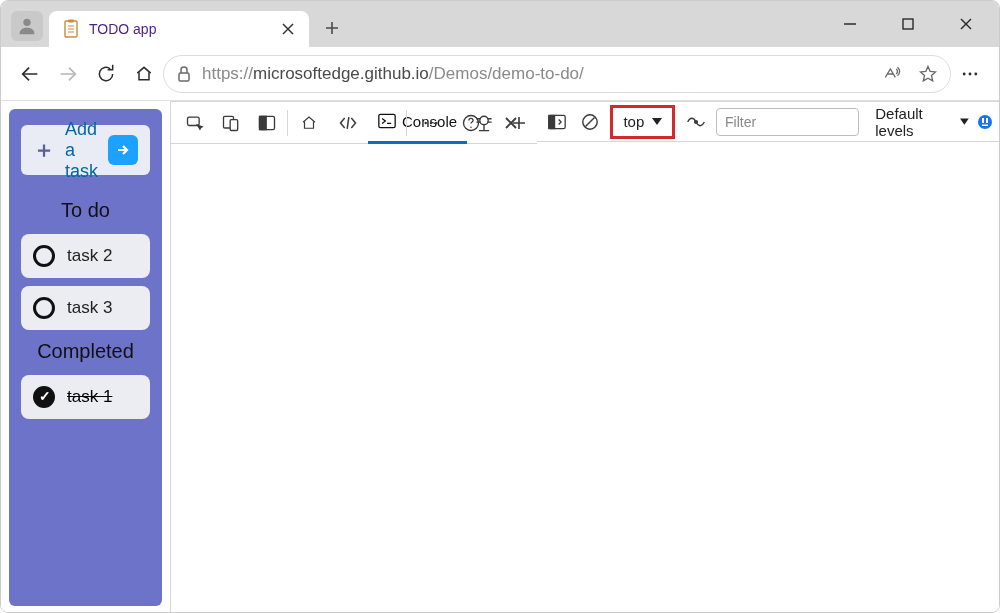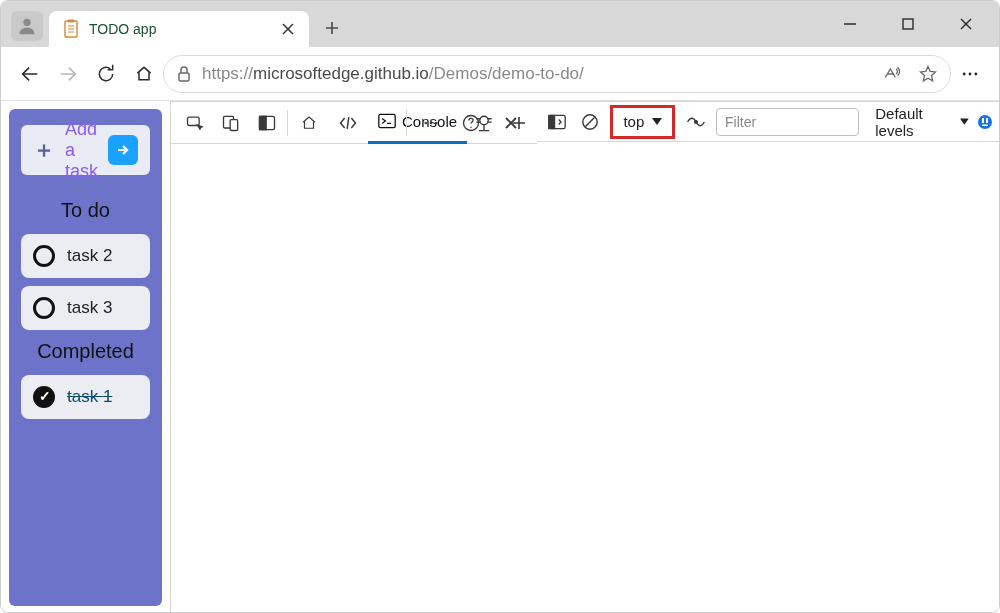--- a/index.html
+++ b/index.html
@@ -38,21 +38,21 @@
     display: flex;
     align-items: center;
     padding: 0 14px;
     border-radius: 8px 8px 0 0;
     gap: 10px;
     min-width: 260px;
     position: relative;
     margin-bottom: 0;
   }
   .tab .favicon { width:16px; height:20px; display:inline-block; }
-  .tab .tabtitle { font-size: 14px; color:#14532d; flex:1; }
+  .tab .tabtitle { font-size: 14px; color:#4c1d95; flex:1; }
   .tab .close { width:14px; height:14px; color:#333; }
   .newtab-btn {
     width: 30px; height: 30px;
     margin: 0 0 4px 8px;
     display:flex;align-items:center;justify-content:center;
     color:#4a4a4a;
     border-radius: 4px;
   }
   .win-controls {
     position:absolute; right:8px; top:0; height:46px;
@@ -132,21 +132,21 @@
   .add-bar {
     background:#e9ecf4;
     border-radius:6px;
     height:50px;
     display:flex;align-items:center;
     padding:0 12px;
     gap:10px;
     margin-bottom: 24px;
   }
   .plus { color:#5a5f9c; font-size:22px; font-weight:bold;}
-  .add-text { flex:1; font-size:18px; color:#8b5cf6;}
+  .add-text { flex:1; font-size:18px; color:#0369a1;}
   .go-btn {
     width:30px;height:30px;background:#1ba1ff;border-radius:6px;
     display:flex;align-items:center;justify-content:center;color:#fff;
   }
   .section-label { text-align:center; font-size:20px; color:#111; margin:10px 0 12px;}
   .task {
     background:#ecedf3;
     border-radius:8px;
     height:44px;
     display:flex;align-items:center;
@@ -159,21 +159,21 @@
   .circle {
     width:22px;height:22px;border:3px solid #111;border-radius:50%;
     flex-shrink:0;
   }
   .circle.checked {
     background:#111; position:relative;
   }
   .circle.checked::after{
     content:"✓"; color:#fff; font-size:14px; position:absolute; left:3px; top:-1px; font-weight:bold;
   }
-  .task.done span { text-decoration: line-through; color:#0c4a6e;}
+  .task.done span { text-decoration: line-through; color:#000000;}
 
   
   .devtools {
     flex:1;
     border-left:1px solid #d6d6d6;
     border-top:1px solid #d6d6d6;
     display:flex;
     flex-direction:row;
     background:#ffffff;
   }

